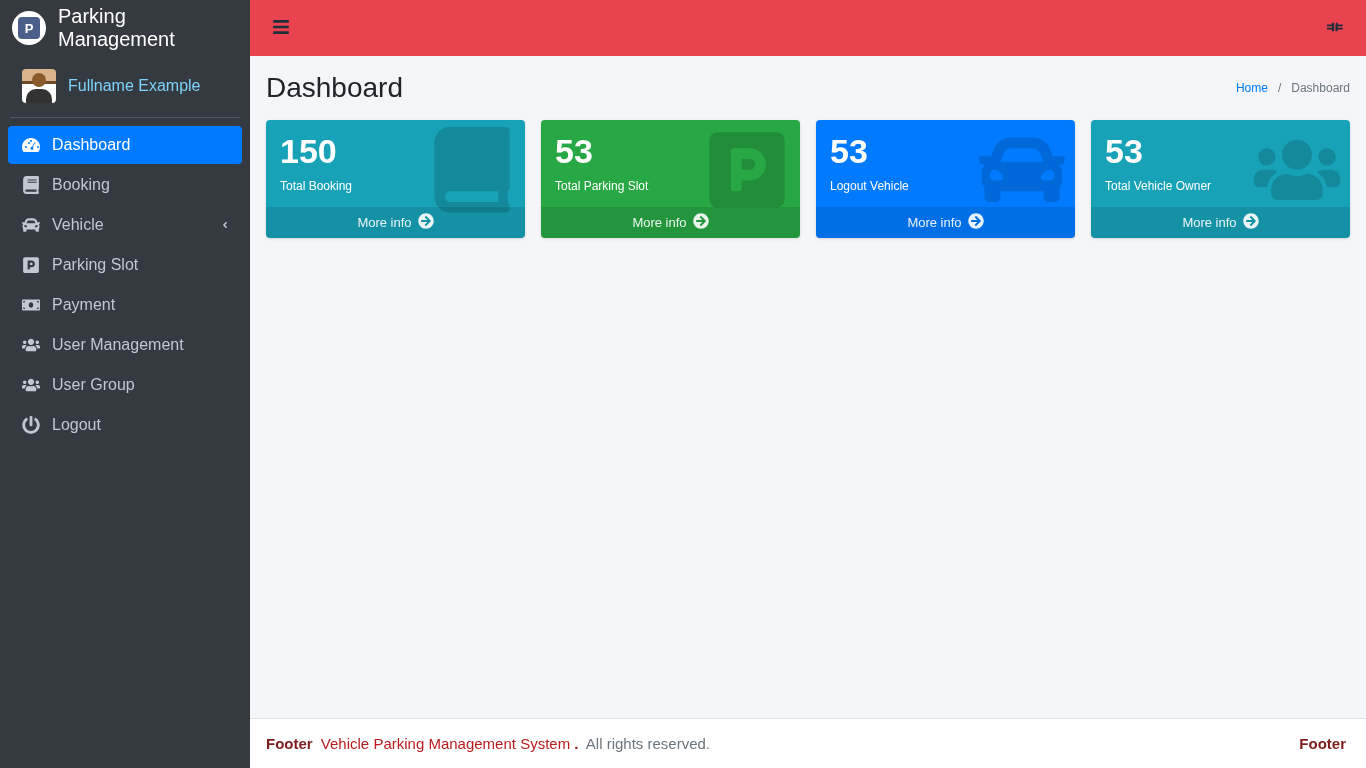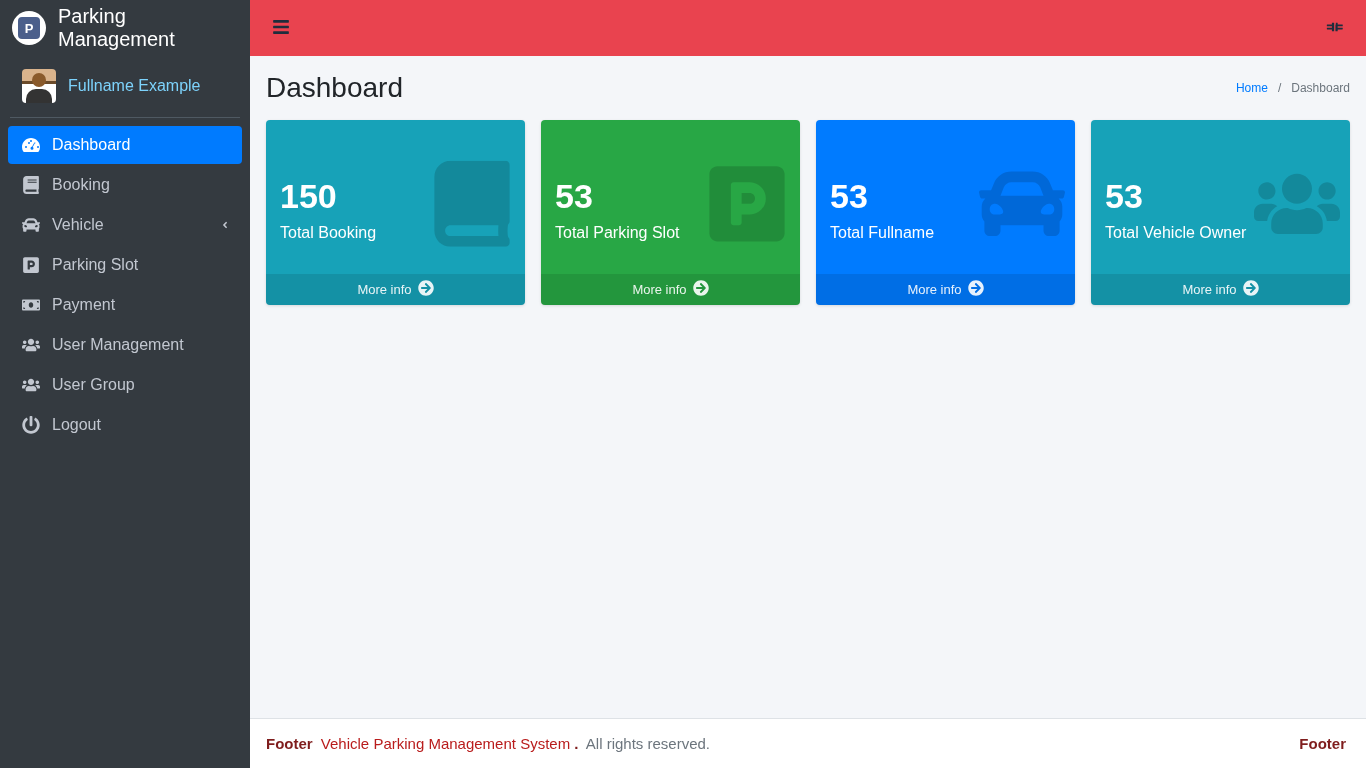--- a/index.html
+++ b/index.html
@@ -167,23 +167,23 @@
   .small-box {
     flex: 1;
     border-radius: 4px;
     color: #fff;
     position: relative;
     overflow: hidden;
     box-shadow: 0 1px 3px rgba(0,0,0,0.12);
     display: flex;
     flex-direction: column;
   }
-  .small-box .inner { padding: 12px 14px 32px 14px; position: relative; z-index: 2; margin-top: 45px; }
+  .small-box .inner { padding: 12px 14px 14px 14px; position: relative; z-index: 2; }
   .small-box .inner h3 { font-size: 34px; font-weight: 700; margin-bottom: 8px; }
-  .small-box .inner p { font-size: 16px; }
+  .small-box .inner p { font-size: 12px; }
   .small-box .bg-icon {
     position: absolute;
     right: 10px; top: 50%; transform: translateY(-58%);
     opacity: 0.15;
     z-index: 1;
   }
   .small-box .bg-icon svg { width: 86px; height: 86px; fill: #000; }
   .small-box .footer-link {
     background: rgba(0,0,0,0.1);
     text-align: center;
@@ -392,21 +392,21 @@
             <svg viewBox="0 0 512 512">
                 <path d="M256 8c137 0 248 111 248 248S393 504 256 504 8 393 8 256 119 8 256 8zm-28.9 143.6l75.5 72.4H120c-13.3 0-24 10.7-24 24v16c0 13.3 10.7 24 24 24h182.6l-75.5 72.4c-9.7 9.3-9.9 24.8-.4 34.3l11 10.9c9.4 9.4 24.6 9.4 33.9 0L404.3 273c9.4-9.4 9.4-24.6 0-33.9L271.6 106.3c-9.4-9.4-24.6-9.4-33.9 0l-11 10.9c-9.5 9.6-9.3 25.1.4 34.4z"></path>
               </svg>
           </span>
         </a>
       </div>
 
       <div class="small-box bg-blue">
         <div class="inner">
           <h3>53</h3>
-          <p>Total Fullname</p>
+          <p>Logout Vehicle</p>
         </div>
         <span class="bg-icon">
           <svg viewBox="0 0 512 512">
               <path d="M499.99 176h-59.87l-16.64-41.6C406.38 91.63 365.57 64 319.5 64h-127c-46.06 0-86.88 27.63-103.99 70.4L71.87 176H12.01C4.2 176-1.53 183.34.37 190.91l6 24C7.7 220.25 12.5 224 18.01 224h20.07C24.65 235.73 16 252.78 16 272v48c0 16.12 6.16 30.67 16 41.93V416c0 17.67 14.33 32 32 32h32c17.67 0 32-14.33 32-32v-32h256v32c0 17.67 14.33 32 32 32h32c17.67 0 32-14.33 32-32v-54.07c9.84-11.25 16-25.8 16-41.93v-48c0-19.22-8.65-36.27-22.07-48H494c5.51 0 10.31-3.75 11.64-9.09l6-24c1.89-7.57-3.84-14.91-11.65-14.91zm-352.06-17.83c7.29-18.22 24.94-30.17 44.57-30.17h127c19.63 0 37.28 11.95 44.57 30.17L384 208H128l19.93-49.83zM96 319.8c-19.2 0-32-12.76-32-31.9S76.8 256 96 256s48 28.71 48 47.85-28.8 15.95-48 15.95zm320 0c-19.2 0-48 3.19-48-15.95S396.8 256 416 256s32 12.76 32 31.9-12.8 31.9-32 31.9z"></path>
             </svg>
         </span>
         <a class="footer-link">
           <span>More info</span>
           <span>
             <svg viewBox="0 0 512 512">

